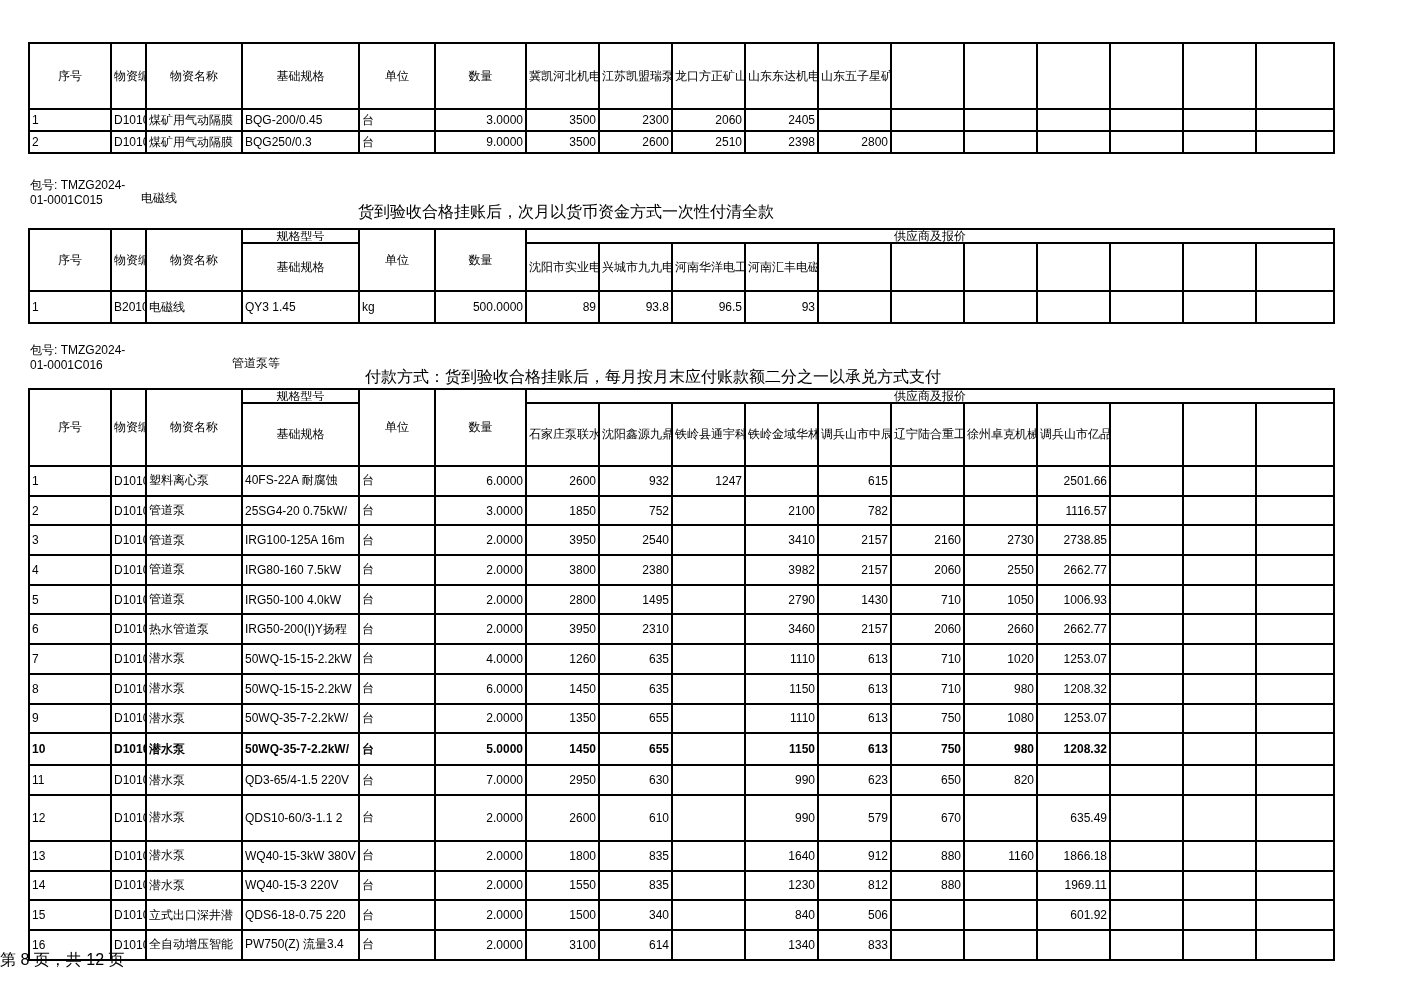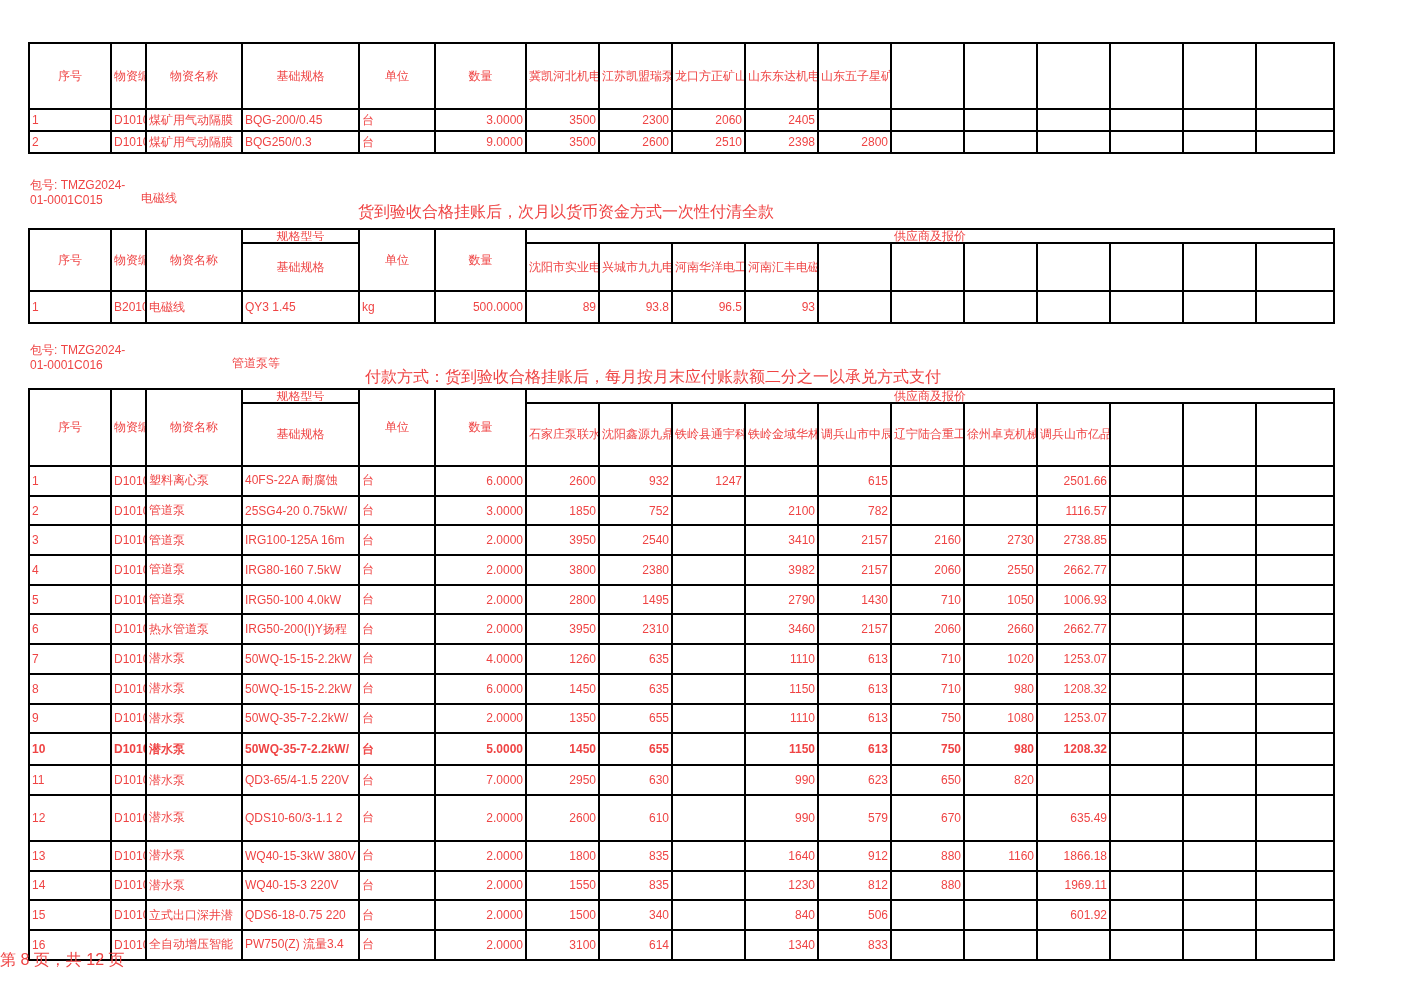--- a/index.html
+++ b/index.html
@@ -1,18 +1,18 @@
 <!DOCTYPE html>
 <html><head>
 <meta charset="utf-8">
 <style>
   html,body { margin:0; padding:0; background:#fff; }
   .sheet {
     position:relative; width:1403px; height:992px; background:#ffffff;
-    font-family:"Liberation Sans","DejaVu Sans",sans-serif; color:#ef4444;
+    font-family:"Liberation Sans","DejaVu Sans",sans-serif; color:#000000;
   }
   .abs { position:absolute; }
 
   table.grid { border-collapse:collapse; table-layout:fixed; width:1305px; }
   .grid td {
     border:2px solid #000; padding:0 2px; font-size:12px;
     overflow:hidden; vertical-align:middle; white-space:nowrap;
   }
   .hc { text-align:center; white-space:normal; line-height:15px; padding:1px; }
   .grp { text-align:center; line-height:12px; padding:0;margin-left:20px; }

